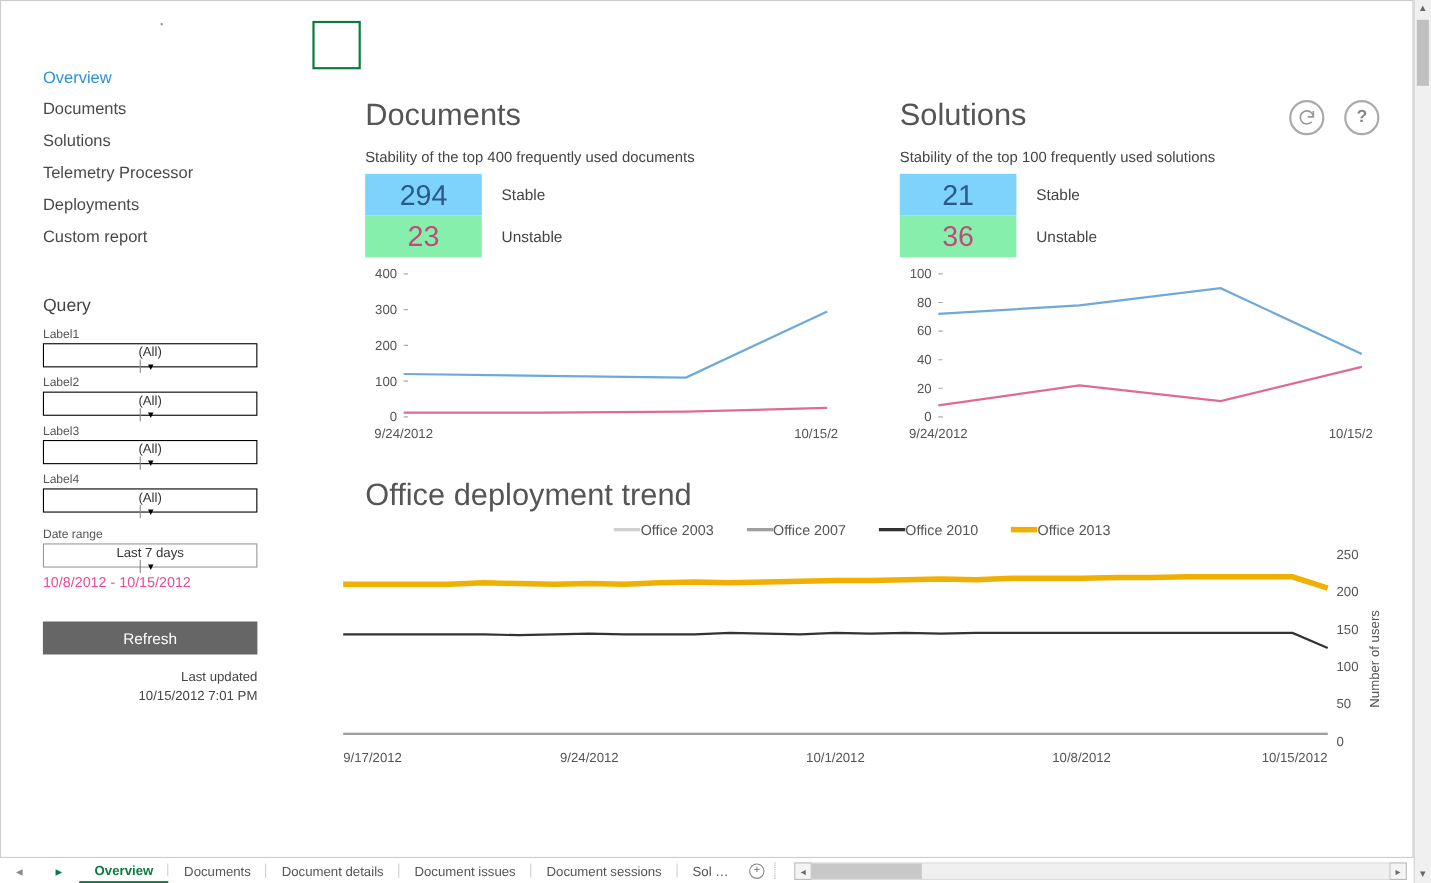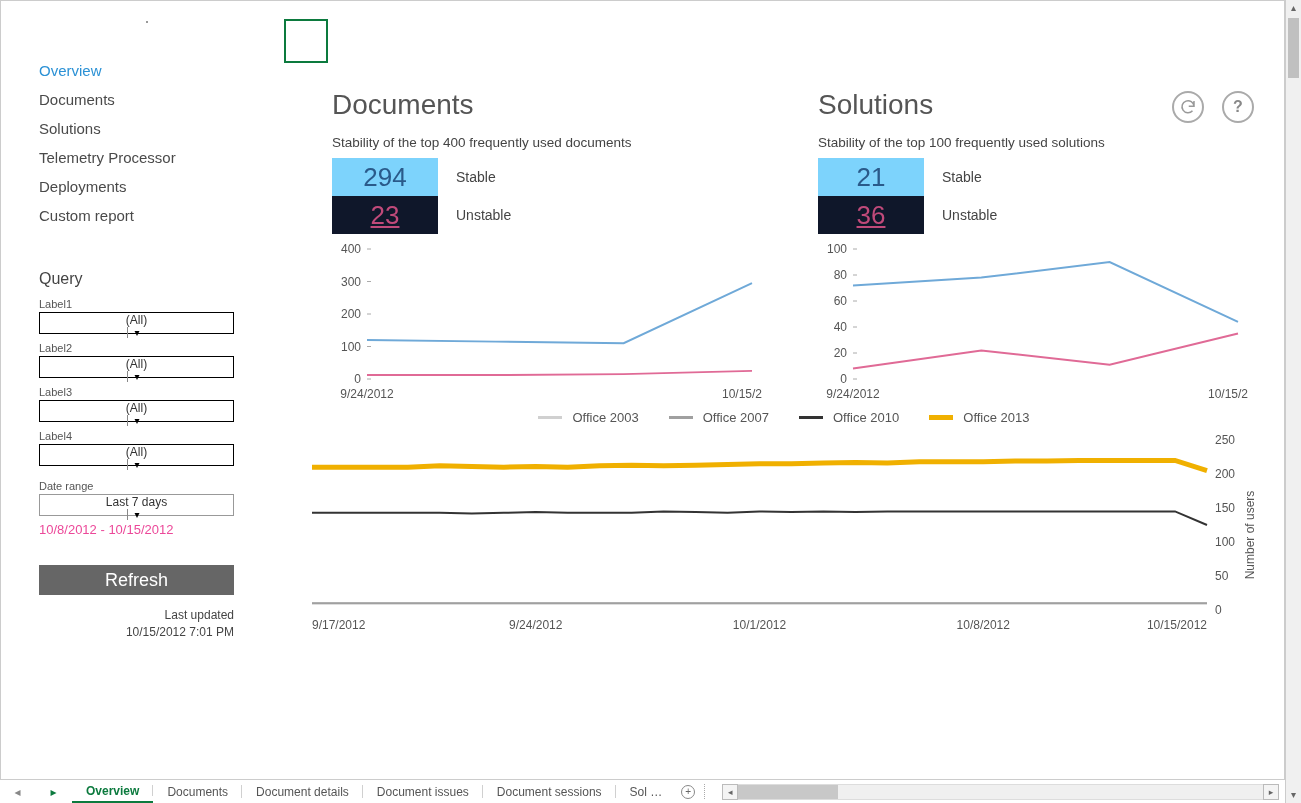--- a/index.html
+++ b/index.html
@@ -18,50 +18,50 @@
 
   .query-area { margin: 40px 0 0 38px; width: 195px; }
   .query-title { font-size: 16px; color: #444; margin-bottom: 10px; }
   .qlabel { font-size: 11px; color: #555; margin-top: 8px; margin-bottom: 2px; }
   .qselect { display: flex; align-items: center; border: 1px solid #000; height: 22px; background: #fff; cursor: pointer; flex-direction: column; }
   .qselect.gray { border-color: #999; }
   .qselect span { flex: 1; padding: 0 6px; font-size: 12px; }
   .qselect .arrow { width: 20px; height: 20px; border-left: 1px solid #888; display: flex; align-items: center; justify-content: center; }
   .qselect .arrow::after { content: "▾"; font-size: 10px; color: #000; }
   .date-range-text { text-align: left; font-size: 13px; color: #ec4899; margin-top: 6px; }
-  .refresh-btn { margin-top: 28px; width: 100%; height: 30px; background: #666; color: #fff; border: none; font-size: 18px; cursor: pointer; }
+  .refresh-btn { margin-top: 28px; width: 100%; height: 30px; background: #666; color: #fff; border: none; font-size: 14px; cursor: pointer; }
   .lastup { text-align: right; font-size: 12px; color: #444; margin-top: 12px; line-height: 1.4; }
 
   .main { position: absolute; left: 283px; top: 0; right: 0; bottom: 0; }
   .selection-box { position: absolute; left: 0; top: 18px; width: 44px; height: 44px; border: 2px solid #0c7a3e; background: #fff; }
 
   .section-row { display: flex; margin-top: 88px; }
   .section { flex: 1; padding: 0 30px 0 48px; position: relative; }
   .section.right { padding-left: 20px; }
 
   .sec-title { font-size: 28px; font-weight: 300; color: #555; margin-bottom: 14px; }
   .sec-sub { font-size: 13.5px; color: #444; margin-bottom: 8px; }
 
   .kpi { display: flex; align-items: center; }
   .kpi .num { width: 106px; height: 38px; text-align: center; font-size: 26px; font-weight: 300; line-height: 38px; }
   .kpi.stable .num { background: #7dd3fc; color: #2a5a8a; }
-  .kpi.unstable .num { background: #0f172a; color: #c04a7a; text-decoration: underline; }
+  .kpi.unstable .num { background: #86efac; color: #c04a7a; }
   .kpi .lbl { margin-left: 18px; font-size: 14px; color: #444; text-align: right; }
 
   .chart-wrap { position: relative; margin-top: 10px; }
   .chart-svg { display: block; }
   .tick { font-size: 12px; fill: #555; }
 
   .icons-top { position: absolute; right: 30px; top: 90px; display: flex; gap: 18px; }
   .iconbtn { width: 32px; height: 32px; border: 2px solid #aaa; border-radius: 50%; display: flex; align-items: center; justify-content: center; color: #888; font-size: 16px; cursor: pointer; background: #fff; }
   .iconbtn svg { stroke: #999; fill: none; stroke-width: 2; }
 
   .trend-title { font-size: 28px; font-weight: 300; color: #555; margin: 30px 0 8px 48px; }
   .legend { display: flex; gap: 30px; justify-content: center; margin: 6px 0 4px; font-size: 13px; color: #555; }
-  .legend-item { display: flex; align-items: center; gap: 10px; }
+  .legend-item { display: flex; align-items: center; gap: 0; }
   .legend-line { width: 24px; height: 3px; }
 
   .tabbar { position: absolute; left: 0; right: 16px; bottom: 0; height: 24px; background: #fff; border-top: 1px solid #ccc; display: flex; align-items: stretch; font-size: 12px; }
   .tab-nav { width: 36px; display: flex; align-items: center; justify-content: center; color: #888; cursor: pointer; border-right: 1px solid transparent; }
   .tab { padding: 0 14px; display: flex; align-items: center; cursor: pointer; color: #555; position: relative; }
   .tab.sep::after { content:""; position:absolute; right:0; top:5px; bottom:5px; width:1px; background:#d0d0d0; }
   .tab.active { color: #0c7a3e; font-weight: bold; border-bottom: 2px solid #0c7a3e; }
   .tab-plus { width: 24px; display:flex; align-items:center; justify-content:center; }
   .tab-plus .circ { width:14px; height:14px; border:1px solid #888; border-radius:50%; font-size:10px; line-height:12px; text-align:center; color:#666; }
   .hscroll-area { flex: 1; margin: 4px 6px; display: flex; align-items: center; position: relative; }
@@ -200,20 +200,21 @@
               <line x1="35" x2="39" y1="5" y2="5" stroke="#aaa"></line>
               <text x="35" y="154" text-anchor="middle" class="tick">9/24/2012</text>
               <text x="420" y="154" text-anchor="middle" class="tick">10/15/2012</text>
               <path d="M35 41.400000000000006 L163.33333333333331 33.599999999999994 L291.66666666666663 18 L420 77.8 " fill="none" stroke="#6fa9d8" stroke-width="2"></path>
               <path d="M35 124.6 L163.33333333333331 106.4 L291.66666666666663 120.7 L420 89.5 " fill="none" stroke="#e06a96" stroke-width="2"></path>
             </svg>
           </div>
       </div>
     </div>
 
+    <div class="sec-title trend-title">Office deployment trend</div>
     <div class="legend">
       <div class="legend-item">
           <div class="legend-line" style="background:#d0d0d0"></div>
           <span>Office 2003</span>
         </div>
       <div class="legend-item">
           <div class="legend-line" style="background:#a0a0a0"></div>
           <span>Office 2007</span>
         </div>
       <div class="legend-item">

